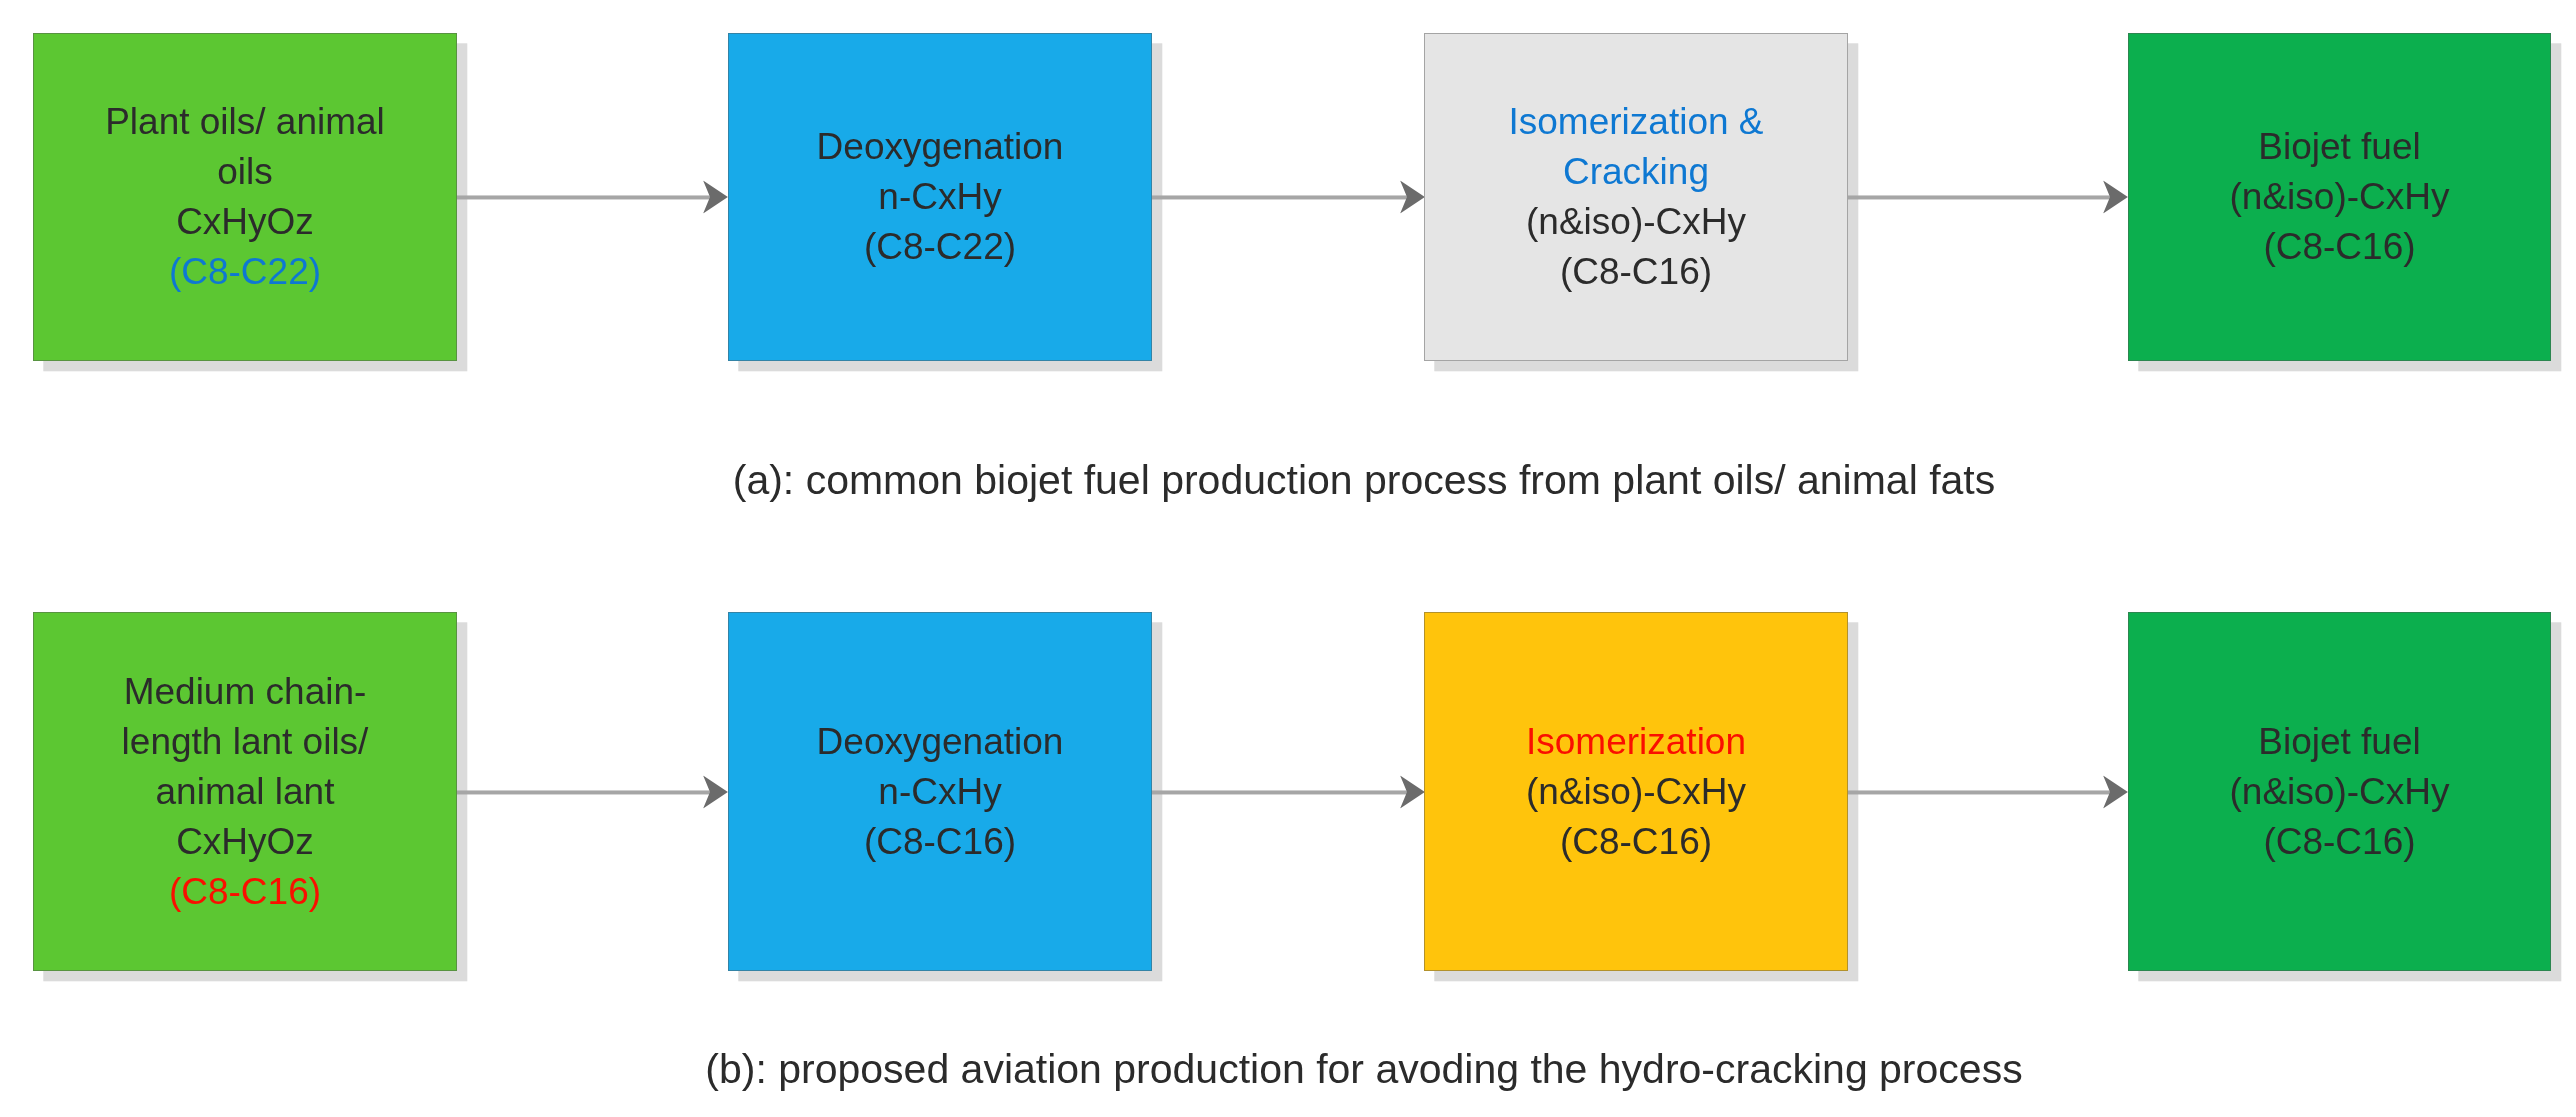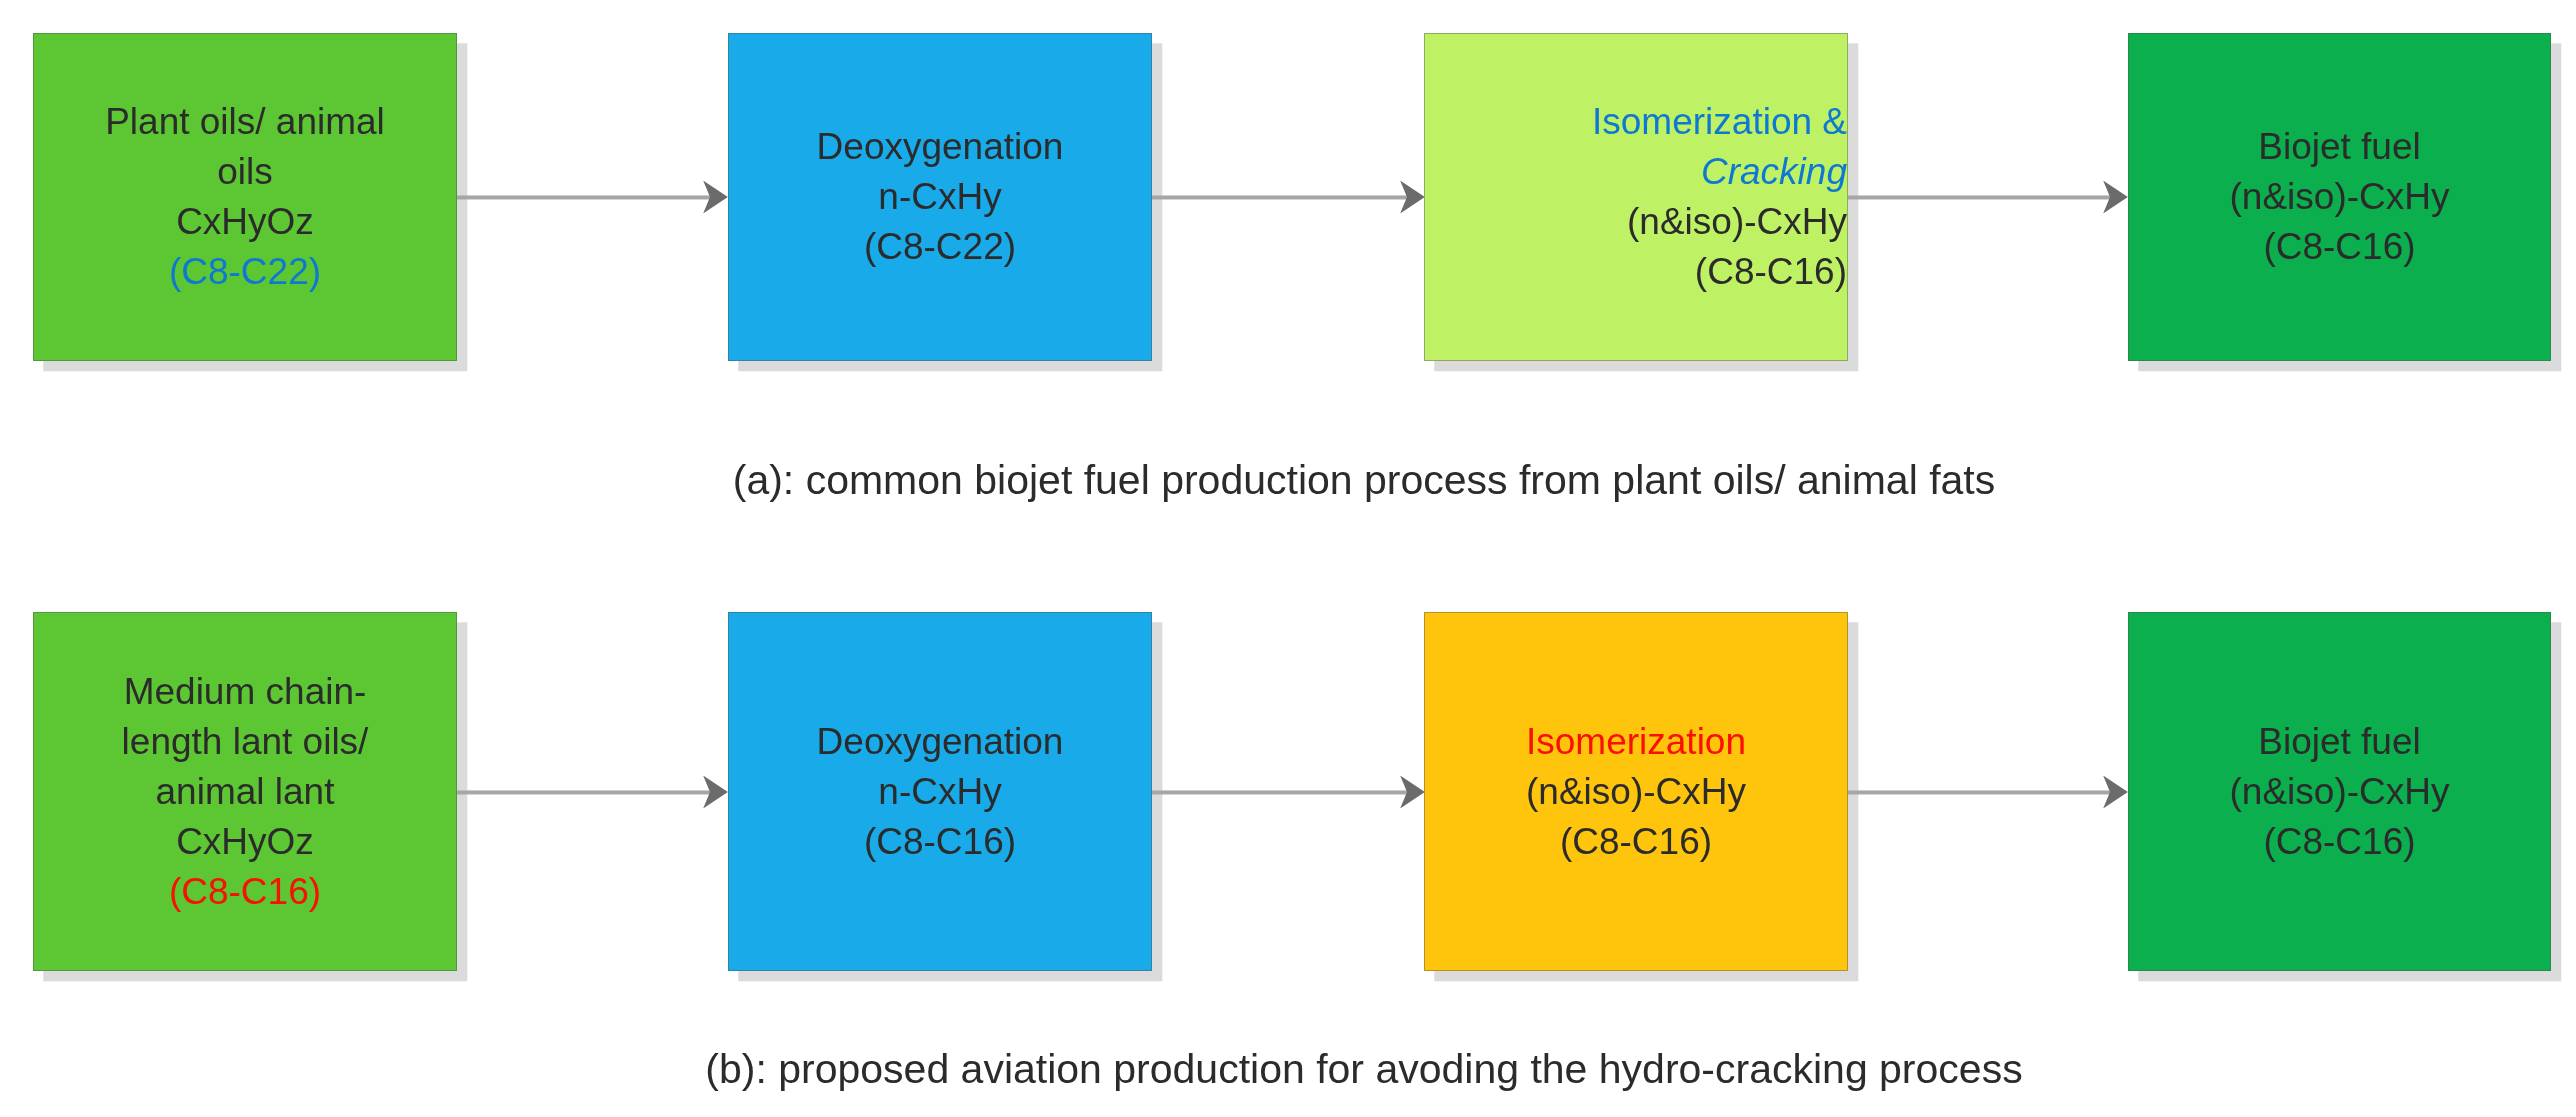--- a/index.html
+++ b/index.html
@@ -74,23 +74,23 @@
     <div class="line">(C8-C22)</div>
   </div>
 
   <div class="arrow" style="left:1152px;top:197px;width:272px;">
     <div class="shaft" style="background: rgb(166, 166, 166);"></div>
     <svg class="head" width="25" height="33" viewBox="0 0 36 48">
       <polygon points="0,0 36,24 0,48 10,24" style="fill: rgb(107, 107, 107);"></polygon>
     </svg>
   </div>
 
-  <div class="box" style="left: 1424px; top: 33px; width: 424px; height: 328px; background: #bef264; color: rgb(43, 43, 43); align-items: flex-end;">
+  <div class="box" style="left: 1424px; top: 33px; width: 424px; height: 328px; background: #e5e5e5; color: rgb(43, 43, 43);">
     <div class="line" style="color: rgb(14, 120, 210);">Isomerization &amp;</div>
-    <div class="line" style="color: rgb(14, 120, 210); font-style: italic;">Cracking</div>
+    <div class="line" style="color: rgb(14, 120, 210);">Cracking</div>
     <div class="line">(n&amp;iso)-CxHy</div>
     <div class="line">(C8-C16)</div>
   </div>
 
   <div class="arrow" style="left:1848px;top:197px;width:279px;">
     <div class="shaft" style="background: rgb(166, 166, 166);"></div>
     <svg class="head" width="25" height="33" viewBox="0 0 36 48">
       <polygon points="0,0 36,24 0,48 10,24" style="fill: rgb(107, 107, 107);"></polygon>
     </svg>
   </div>

